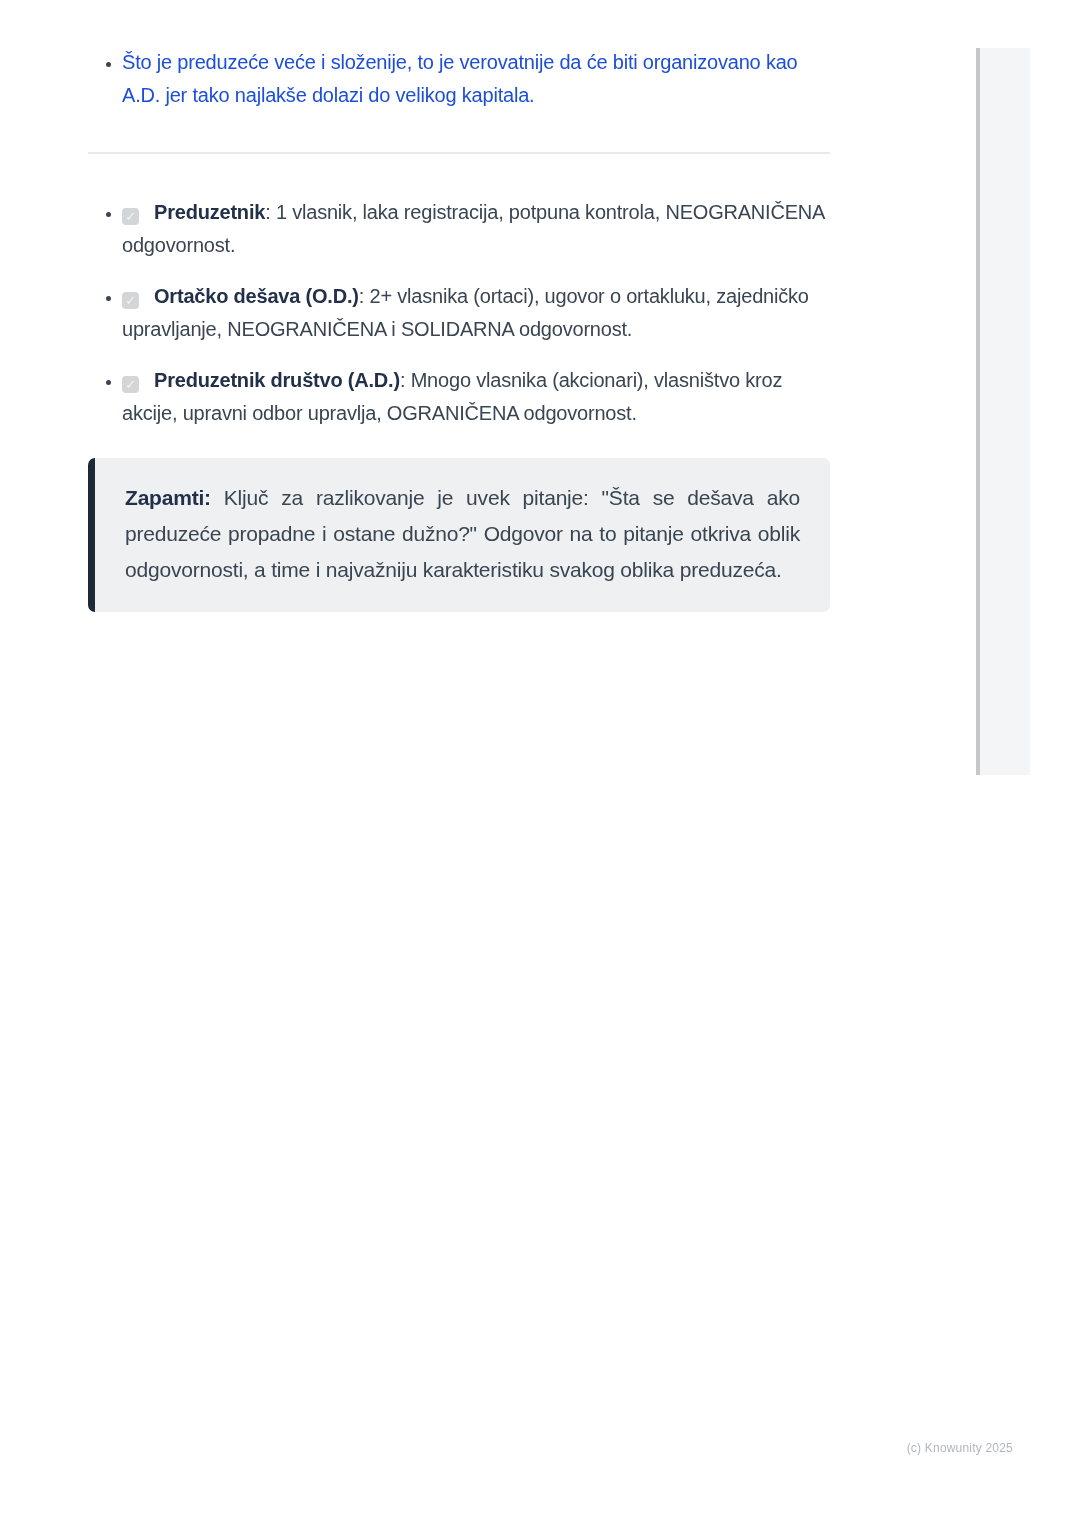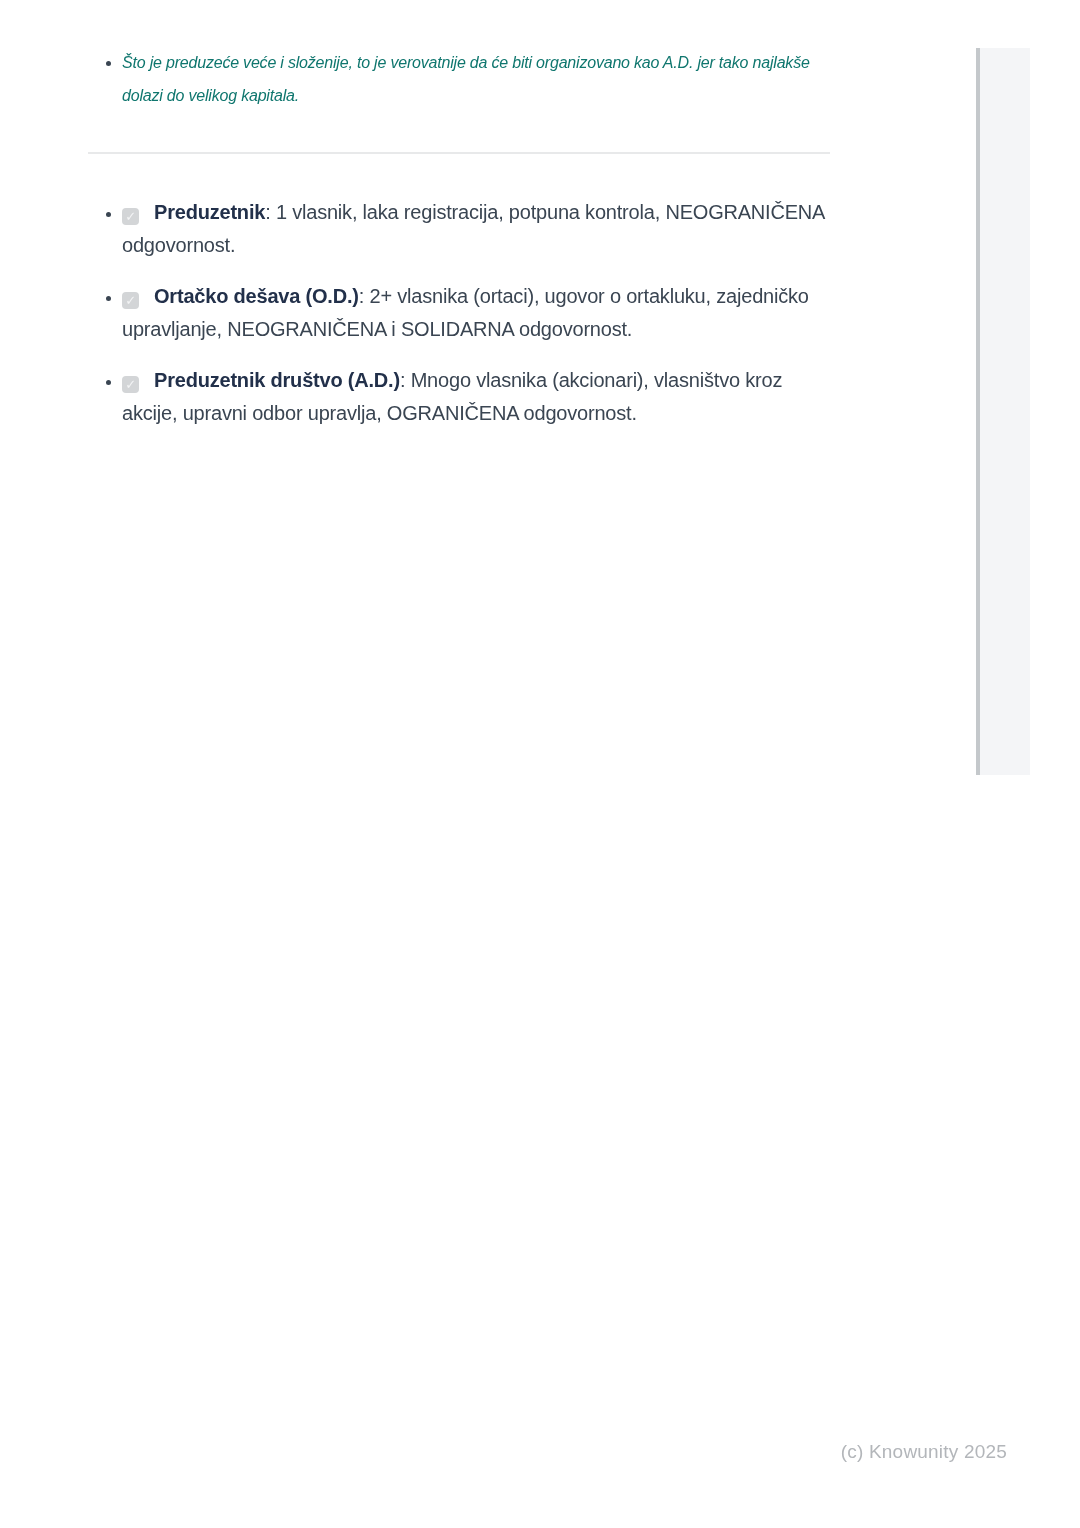--- a/index.html
+++ b/index.html
@@ -16,25 +16,24 @@
     width: 742px;
     color: #3a4552;
   }
   
   ul.intro-list {
     margin-top: 46px;
     padding-left: 34px;
     list-style: disc;
   }
   ul.intro-list li {
-    font-size: 16px;
+    font-size: 20px;
     line-height: 33px;
     letter-spacing: -0.2px;
-    color: #0f766e;
-    font-style: italic;
+    color: #1d4ed8;
   }
   ul.intro-list li::marker { color: #3a4552; font-size: 16px; }
 
   hr.section-divider {
     border: none;
     border-top: 2px solid #e8e9ea;
     margin-top: 40px;
   }
 
   h1.section-heading {
@@ -102,22 +101,22 @@
     position: absolute;
     left: 976px; top: 48px;
     width: 54px; height: 727px;
     background: #f4f5f7;
     border-left: 4px solid #c4c8cb;
   }
 
   
   .footer-copyright {
     position: absolute;
-    right: 73px; top: 1441px;
-    font-size: 19px;
+    right: 67px; top: 1441px;
+    font-size: 12px;
     color: #b3b6ba;
     letter-spacing: 0.2px;
   }
 </style>
 </head>
 <body>
 
 <div class="page-content">
 
   <ul class="intro-list">
@@ -132,18 +131,21 @@
       <span class="checkbox">✓</span><span class="item-label">Preduzetnik</span><span>: 1 vlasnik, laka registracija, potpuna kontrola, NEOGRANIČENA odgovornost.</span>
     </li>
     <li>
       <span class="checkbox">✓</span><span class="item-label">Ortačko dešava (O.D.)</span><span>: 2+ vlasnika (ortaci), ugovor o ortakluku, zajedničko upravljanje, NEOGRANIČENA i SOLIDARNA odgovornost.</span>
     </li>
     <li>
       <span class="checkbox">✓</span><span class="item-label">Preduzetnik društvo (A.D.)</span><span>: Mnogo vlasnika (akcionari), vlasništvo kroz akcije, upravni odbor upravlja, OGRANIČENA odgovornost.</span>
     </li>
   </ul>
 
+  <div class="callout">
+    <span class="callout-label">Zapamti:</span><span> Ključ za razlikovanje je uvek pitanje: "Šta se dešava ako preduzeće propadne i ostane dužno?" Odgovor na to pitanje otkriva oblik odgovornosti, a time i najvažniju karakteristiku svakog oblika preduzeća.</span>
+  </div>
 
 </div>
 
 <div class="side-track"></div>
 
 <div class="footer-copyright">(c) Knowunity 2025</div>
 
 </body></html>

